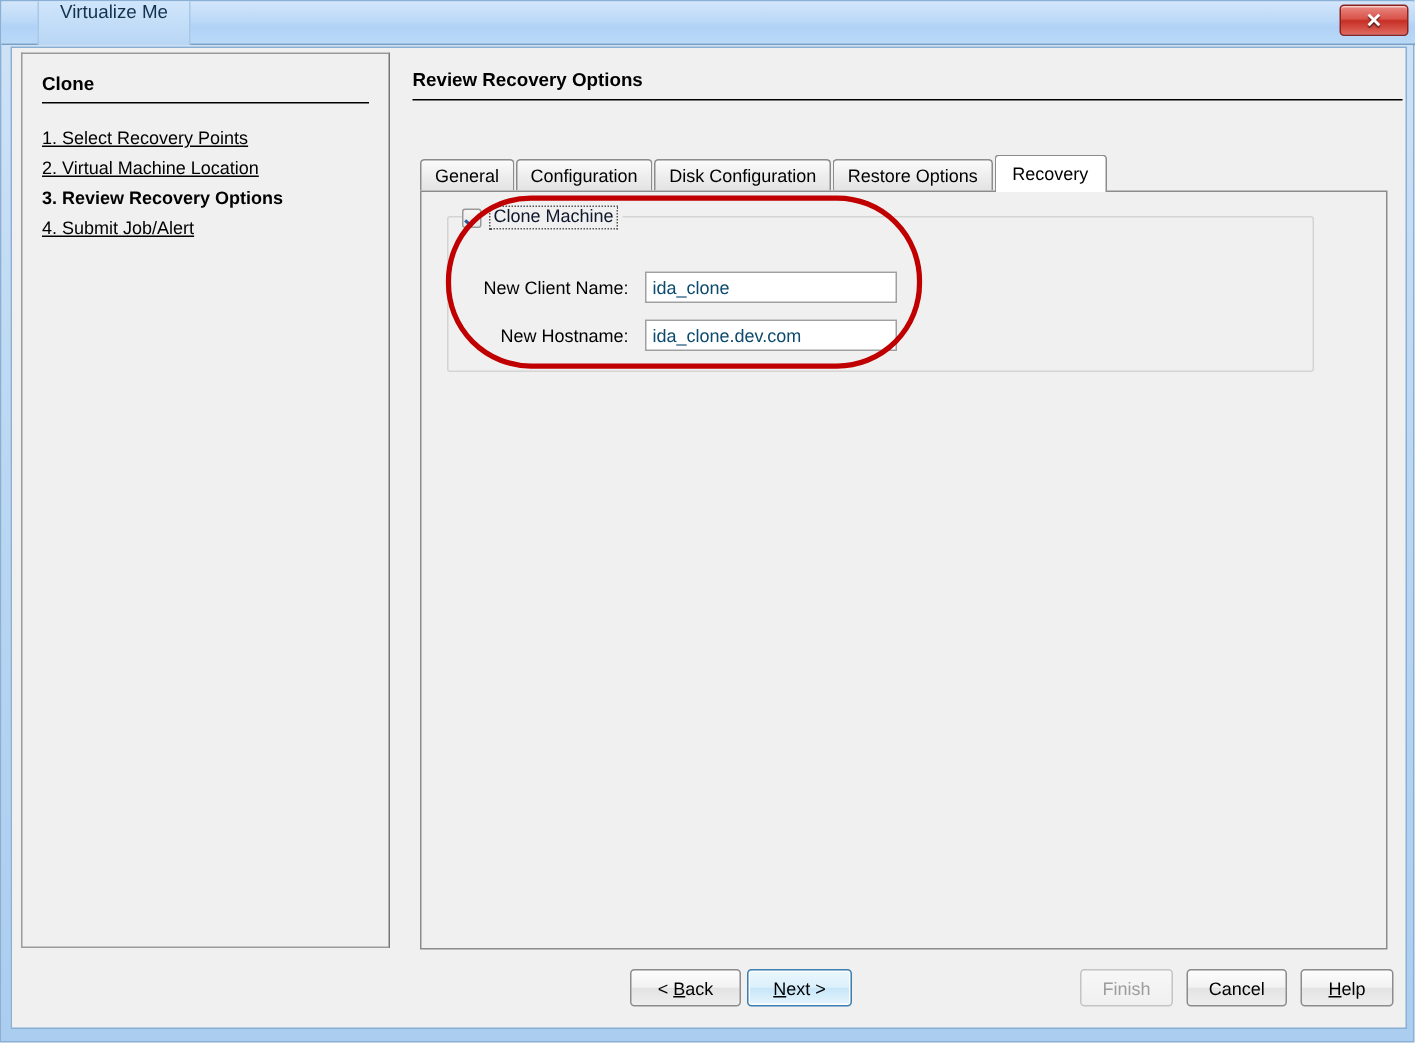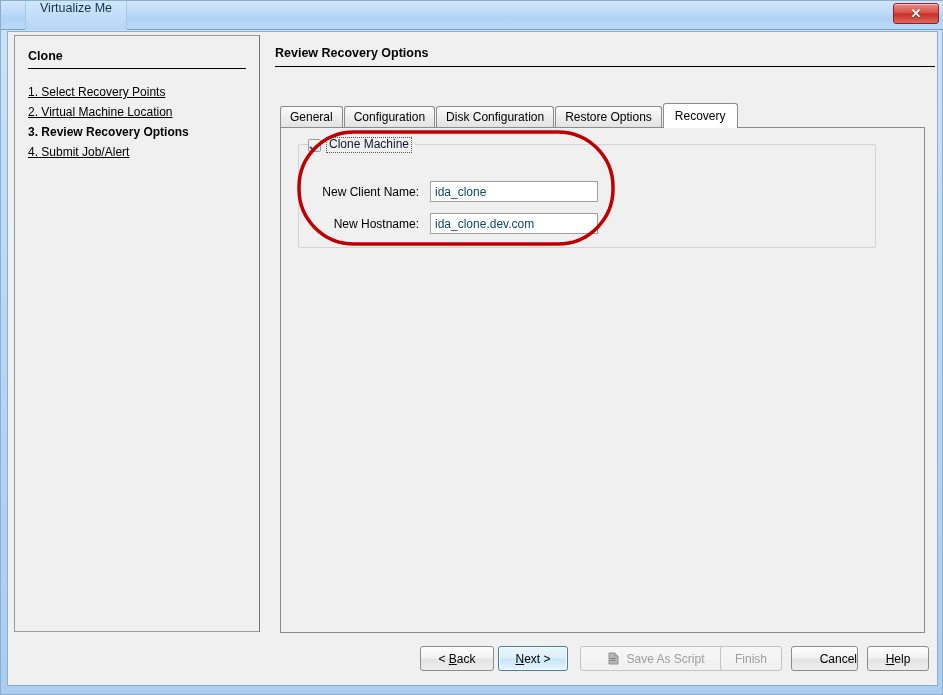--- a/index.html
+++ b/index.html
@@ -351,36 +351,26 @@
     <div class="btnbar">
 
       <div class="btn" style="left:412px; top:14px; width:74px;">
         <span>&lt; <span class="u">B</span>ack</span>
       </div>
 
       <div class="btn default" style="left:490px; top:14px; width:70px;">
         <span><span class="u">N</span>ext &gt;</span>
       </div>
 
-      <div class="btn disabled" style="left:572px; top:14px; width:152px;">
-        <span class="script-icon">
-          <svg width="13" height="13" viewBox="0 0 13 13">
-            <path d="M2 1 h6 l3 3 v8 h-9 z" fill="#b6b6b6" stroke="#8f8f8f" stroke-width="1"></path>
-            <path d="M8 1 v3 h3" fill="#d0d0d0" stroke="#8f8f8f" stroke-width="1"></path>
-            <path d="M3.5 6.5 h5 M3.5 8.5 h5" stroke="#7d7d7d" stroke-width="1"></path>
-          </svg>
-        </span>
-        <span>Save As Script</span>
-      </div>
 
       <div class="btn disabled" style="left:712px; top:14px; width:62px;">
         <span>Finish</span>
       </div>
 
-      <div class="btn" style="left:783px; top:14px; width:67px;justify-content:flex-end;">
+      <div class="btn" style="left:783px; top:14px; width:67px;">
         <span>Cancel</span>
       </div>
 
       <div class="btn" style="left:859px; top:14px; width:62px;">
         <span><span class="u">H</span>elp</span>
       </div>
 
     </div>
 
   </div>

